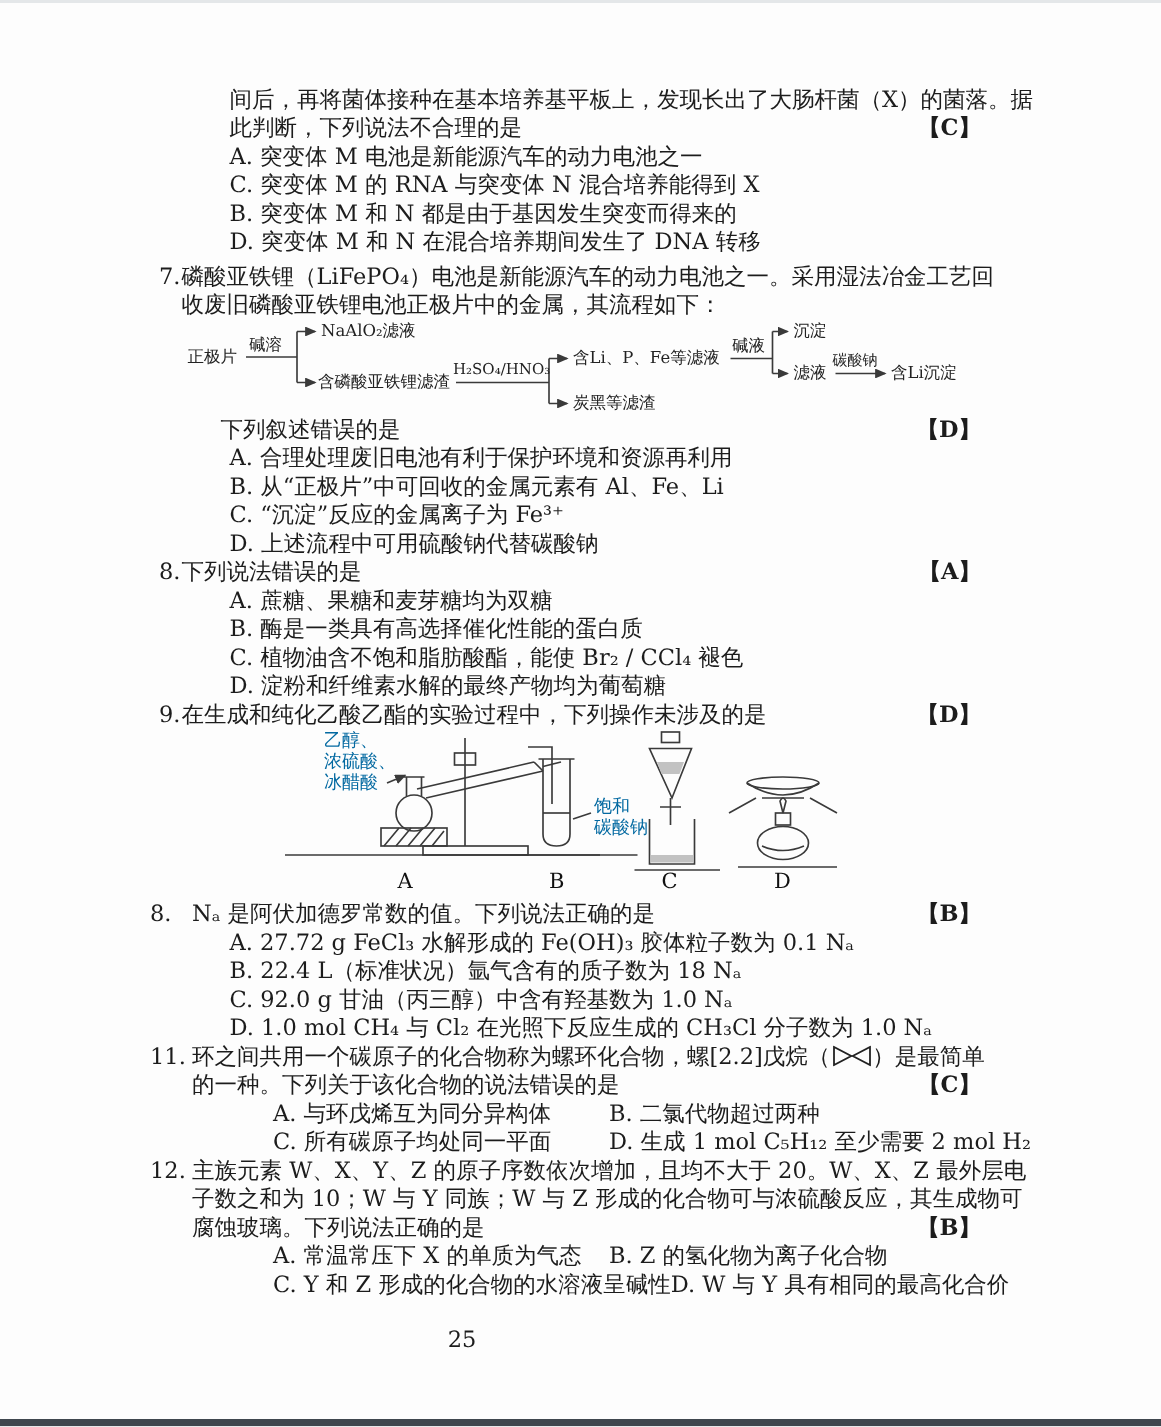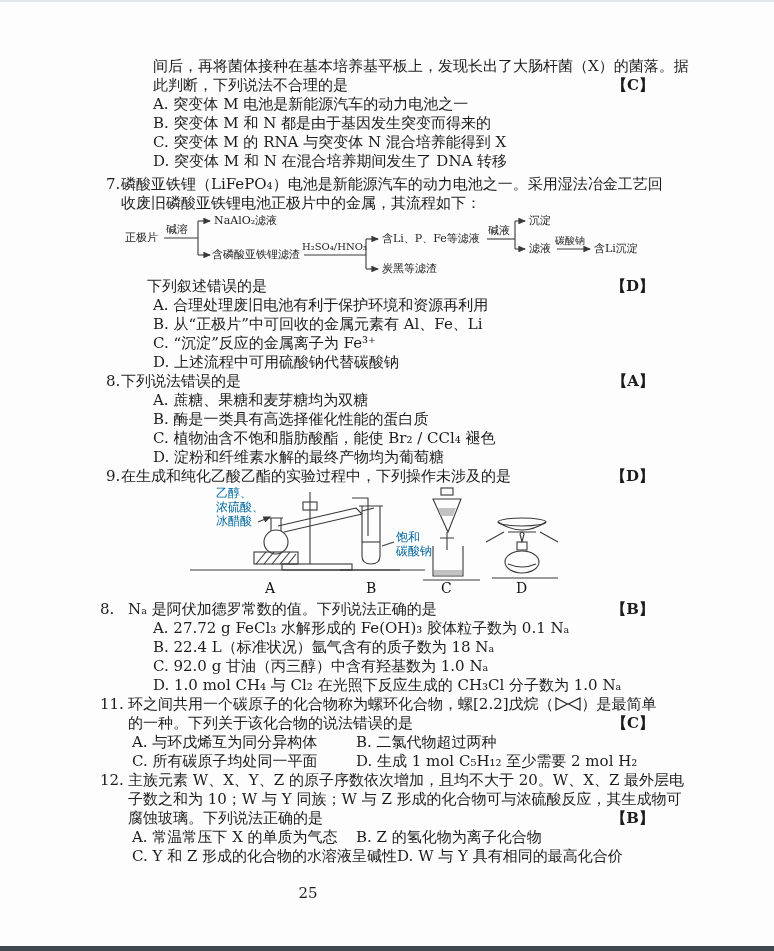--- a/index.html
+++ b/index.html
@@ -11,21 +11,21 @@
   .ln{position:relative;height:19px;line-height:19px;white-space:nowrap;}
   .ind{margin-left:53px;}
   .hang1{margin-left:21px;}
   .hang2{margin-left:28px;}
   .subq{margin-left:47px;}
   .qnum1{display:inline-block;width:15px;margin-left:6px;}
   .qnum2{display:inline-block;width:28px;}
   .ans{position:absolute;right:0;top:0;font-weight:bold;}
   .mt4{margin-top:4px;}
   .opt2{display:inline-block;}
-  .c1{margin-left:32px;min-width:224px;}
+  .c1{margin-left:82px;min-width:224px;}
   
   .flow{position:relative;height:64px;width:560px;font-size:11px;}
   .flow .lbl{position:absolute;line-height:13px;white-space:nowrap;color:#222;}
   .flow .sm{font-size:10px;}
   .flow svg{position:absolute;left:0;top:0;}
   
   .fig{position:relative;height:114px;width:554px;}
   .fig svg{position:absolute;left:0;top:0;}
   .fig .lbl{position:absolute;font-size:12px;line-height:14px;white-space:nowrap;color:#0369a1;}
   .fig .letter{position:absolute;font-size:14px;color:#111;}
@@ -41,22 +41,22 @@
   <div class="top-edge"></div>
 
   <div class="content">
 
     <div class="ln ind">间后，再将菌体接种在基本培养基平板上，发现长出了大肠杆菌（X）的菌落。据</div>
     <div class="ln ind">
       <span>此判断，下列说法不合理的是</span>
       <span class="ans">【C】</span>
     </div>
     <div class="ln ind">A. 突变体 M 电池是新能源汽车的动力电池之一</div>
+    <div class="ln ind">C. 突变体 M 的 RNA 与突变体 N 混合培养能得到 X</div>
     <div class="ln ind">B. 突变体 M 和 N 都是由于基因发生突变而得来的</div>
-    <div class="ln ind">C. 突变体 M 的 RNA 与突变体 N 混合培养能得到 X</div>
     <div class="ln ind">D. 突变体 M 和 N 在混合培养期间发生了 DNA 转移</div>
 
     <div class="ln mt4">
       <span class="qnum1">7.</span><span>磷酸亚铁锂（LiFePO₄）电池是新能源汽车的动力电池之一。采用湿法冶金工艺回</span>
     </div>
     <div class="ln hang1">收废旧磷酸亚铁锂电池正极片中的金属，其流程如下：</div>
 
     <div class="flow">
       <svg width="560" height="64" viewBox="0 0 560 64">
         <defs>

